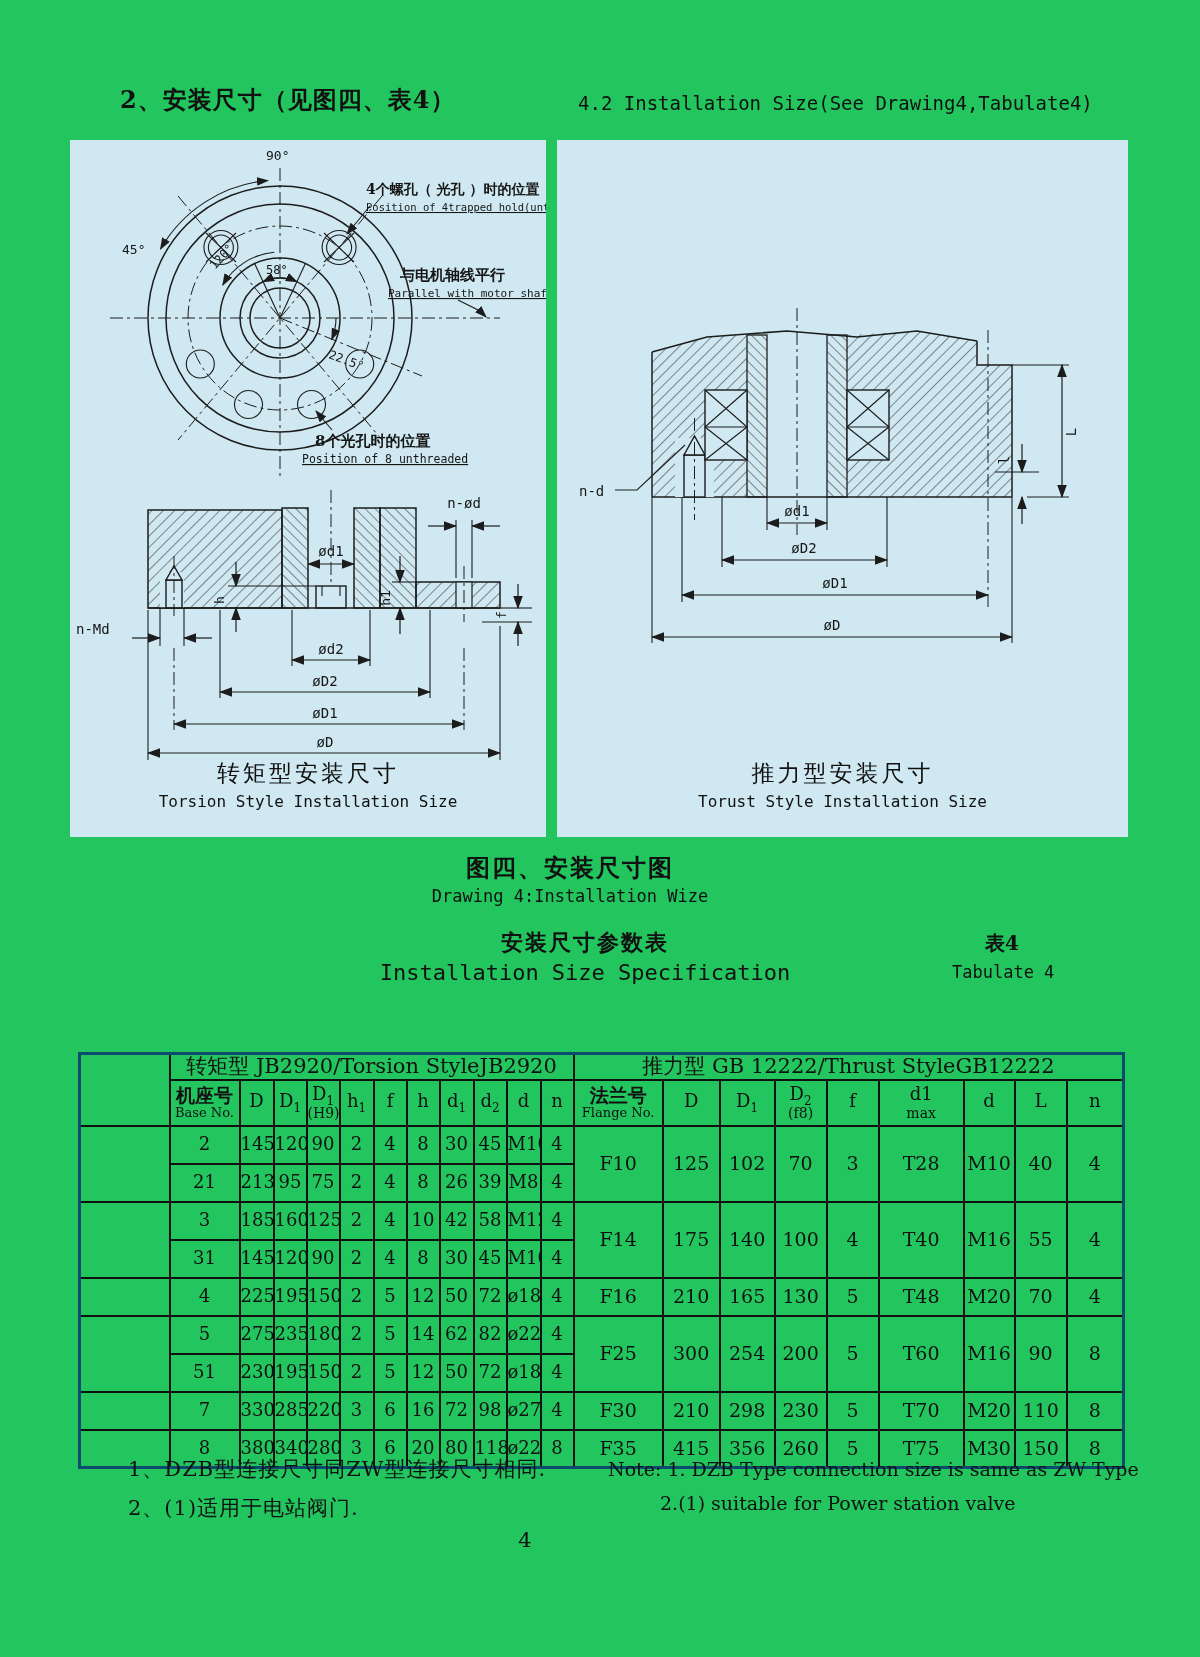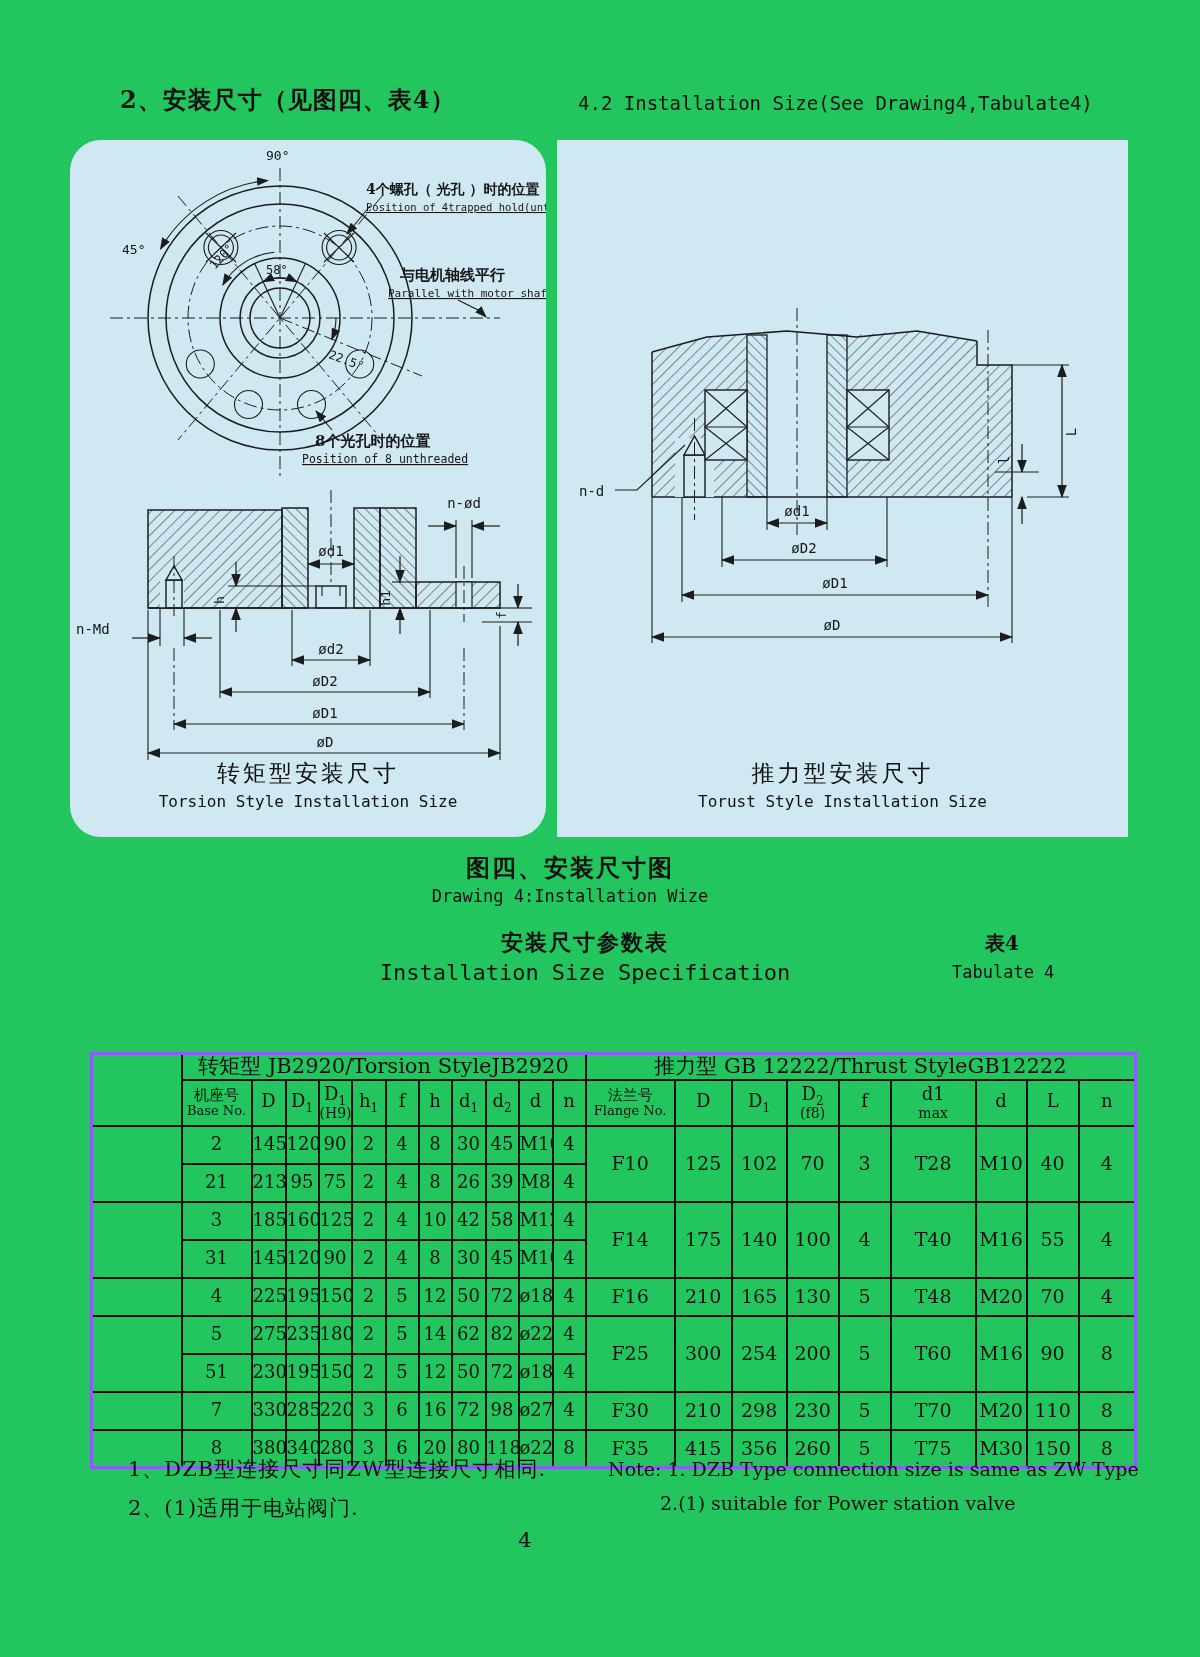--- a/index.html
+++ b/index.html
@@ -12,45 +12,45 @@
   .cap-en{position:absolute;left:0;width:100%;text-align:center;font-size:16px;
           font-family:"DejaVu Sans Mono","Liberation Mono",monospace;}
   svg{position:absolute;left:0;}
   svg text{fill:#161616;font-family:"DejaVu Sans Mono","Liberation Mono",monospace;}
   svg .zht{font-family:"DejaVu Serif","Liberation Serif",serif;font-weight:bold;}
   .ln{stroke:#1c1c1c;stroke-width:1.5;fill:none;}
   .thin{stroke:#1c1c1c;stroke-width:1.1;fill:none;}
   .dim{stroke:#1c1c1c;stroke-width:1.2;fill:none;}
   .cl{stroke:#1c1c1c;stroke-width:1;fill:none;stroke-dasharray:13 4 3 4;}
   table.spec{border-collapse:collapse;table-layout:fixed;position:absolute;left:78px;top:1052px;
-             width:1044px;border:3px solid #8b5cf6;margin-left:12px;}
+             width:1044px;border:3px solid #0c4a6e;}
   .spec td{border:2px solid #111;text-align:center;vertical-align:middle;padding:0;
            font-size:18px;line-height:1.02;overflow:hidden;}
   .spec tr.h1{height:26px;}
   .spec tr.h2{height:46px;}
   .spec tr.dr{height:38px;}
   .spec td.sec{font-size:21px;}
-  .spec td .zh{font-size:15px;font-weight:normal;line-height:1.05;}
+  .spec td .zh{font-size:19px;font-weight:bold;line-height:1.05;}
   .spec td .en{font-size:13px;line-height:1.05;}
   .spec td sub{font-size:12px;}
   .spec td .sm{font-size:14px;line-height:1;}
   .spec td .sm:empty{display:none;}
   .spec td.fl{font-size:19px;}
   .note-zh{position:absolute;font-size:21px;letter-spacing:1px;}
   .note-en{position:absolute;font-size:19px;}
 </style>
 </head>
 <body>
 
 <div class="page">
 
   <div class="abs" style="left:120px;top:84px;font-size:24px;font-weight:bold;letter-spacing:1px;">2、安装尺寸（见图四、表4）</div>
   <div class="abs mono" style="left:578px;top:92px;font-size:19px;">4.2 Installation Size(See Drawing4,Tabulate4)</div>
 
-  <div class="panel" style="left:70px;top:140px;width:476px;height:697px;border-radius:31px;">
+  <div class="panel" style="left:70px;top:140px;width:476px;height:697px;">
 
     <svg style="top:0;" width="476" height="350" viewBox="0 0 476 350">
       <defs>
         <marker id="ar1" markerWidth="11" markerHeight="8" refX="10" refY="4" orient="auto-start-reverse">
           <path d="M0,0 L11,4 L0,8 z" fill="#1c1c1c"></path>
         </marker>
       </defs>
       <g>
         <circle class="ln" cx="210" cy="178" r="132"></circle>
         <circle class="ln" cx="210" cy="178" r="114"></circle>

